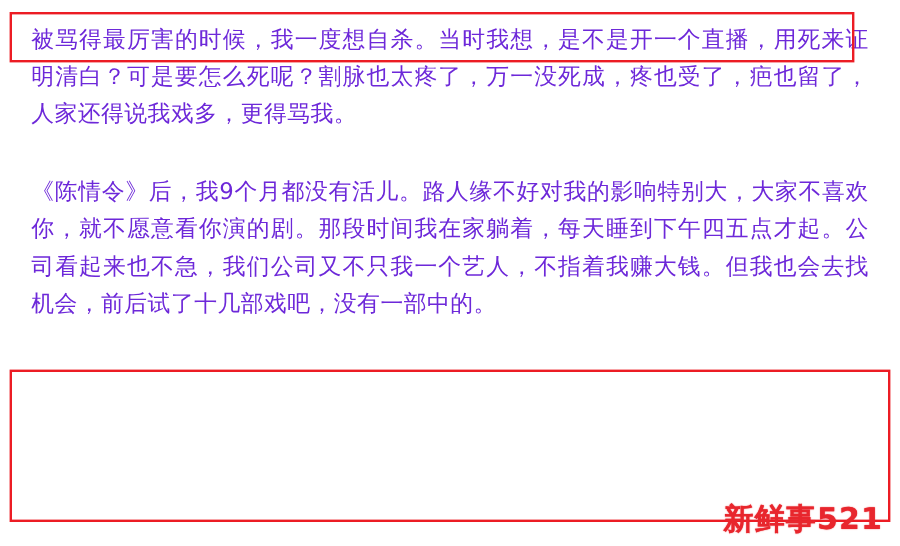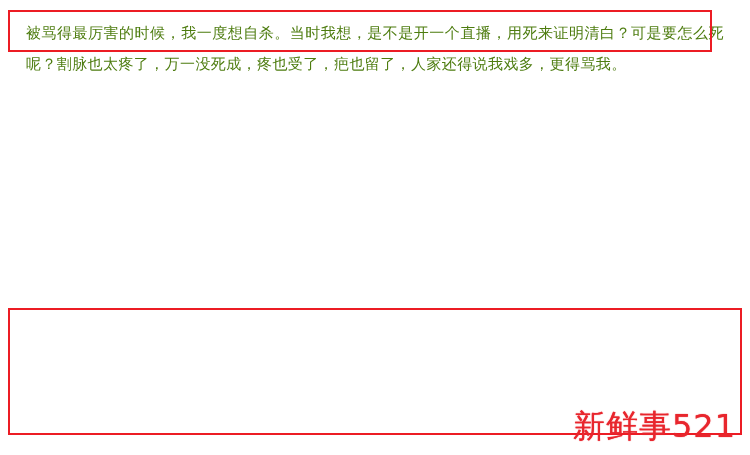--- a/index.html
+++ b/index.html
@@ -23,23 +23,23 @@
   }
   .article {
     position: absolute;
     left: 0;
     top: 0;
     width: 750px;
     padding: 18px 26px 0 26px;
     box-sizing: border-box;
   }
   .para {
-    font-size: 15px;
+    font-size: 19px;
     line-height: 31px;
-    color: #4d7c0f;
+    color: #6d28d9;
     letter-spacing: 0.4px;
     text-align: justify;
     margin: 0 0 26px 0;
     font-family: "DejaVu Sans", "Liberation Sans", sans-serif;
   }
   .para.p1 {
     margin-bottom: 34px;
   }
   .para.p2 {
     margin-bottom: 40px;
@@ -64,36 +64,37 @@
   #redbox-2 {
     left: 8px;
     top: 308px;
     width: 734px;
     height: 127px;
   }
   .watermark {
     position: absolute;
     right: 14px;
     bottom: 6px;
-    font-size: 32px;
-    font-weight: normal;
+    font-size: 25px;
+    font-weight: bold;
     color: #e8262d;
     font-family: "DejaVu Sans", "Liberation Sans", sans-serif;
     letter-spacing: 1px;
     text-shadow: 0 0 1px #e8262d;
     margin-left: 36px;
   }
 </style>
 </head>
 <body>
 
 <div class="page">
 
   <div class="article">
     <p class="para p1">被骂得最厉害的时候，我一度想自杀。当时我想，是不是开一个直播，用死来证明清白？可是要怎么死呢？割脉也太疼了，万一没死成，疼也受了，疤也留了，人家还得说我戏多，更得骂我。</p>
+    <p class="para p3">《陈情令》后，我9个月都没有活儿。路人缘不好对我的影响特别大，大家不喜欢你，就不愿意看你演的剧。那段时间我在家躺着，每天睡到下午四五点才起。公司看起来也不急，我们公司又不只我一个艺人，不指着我赚大钱。但我也会去找机会，前后试了十几部戏吧，没有一部中的。</p>
   </div>
 
   <div class="redbox" id="redbox-1"></div>
   <div class="redbox" id="redbox-2"></div>
 
   <div class="watermark">新鲜事521</div>
 
 </div>
 
 </body></html>

